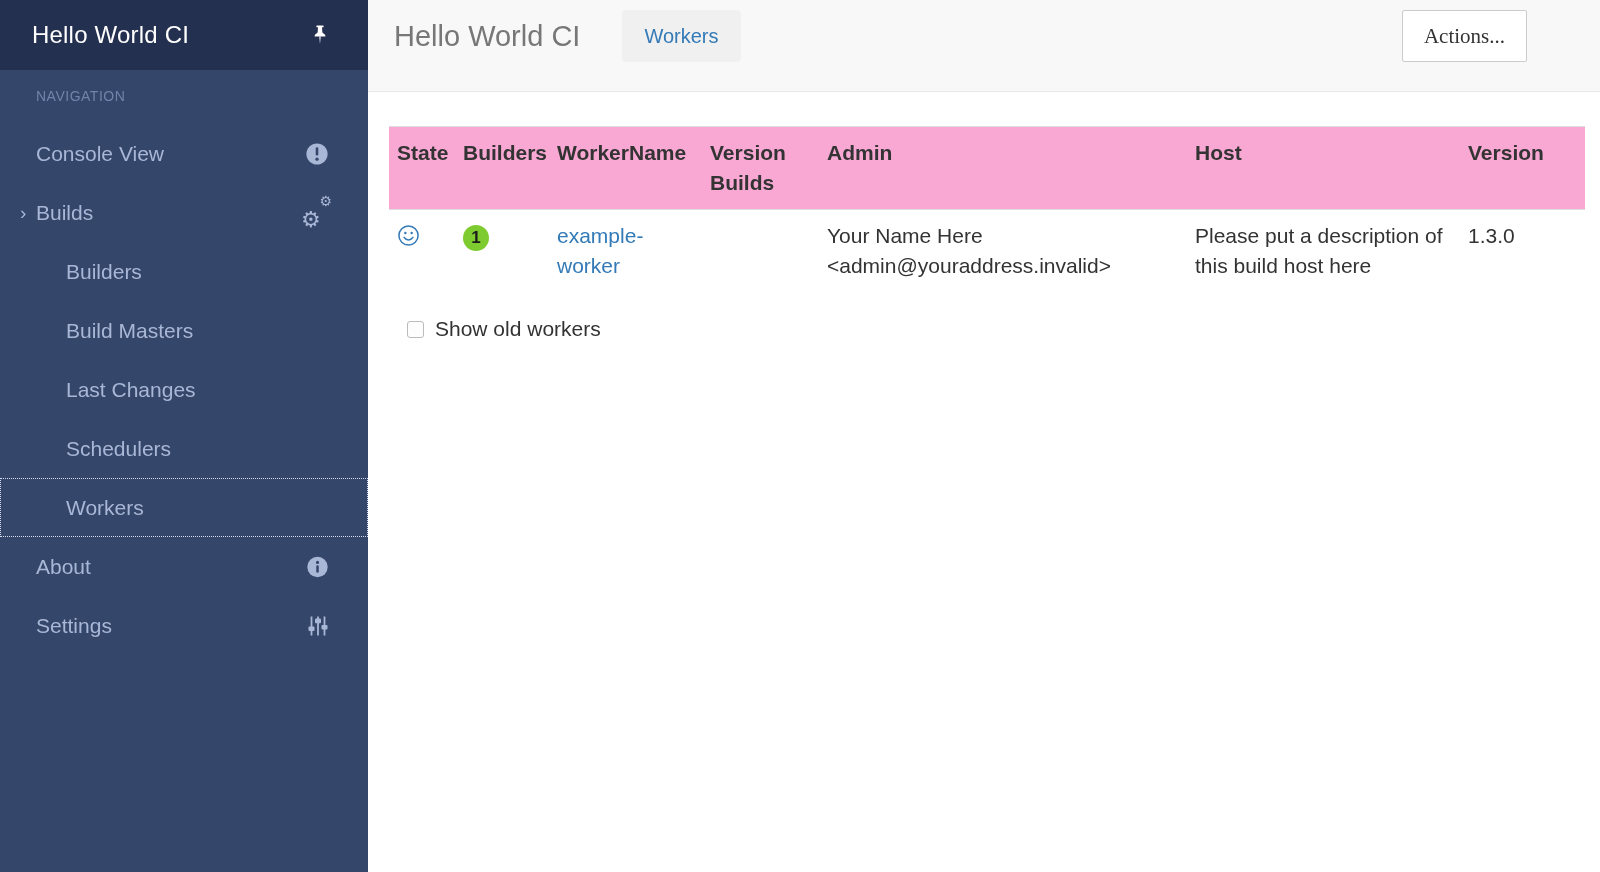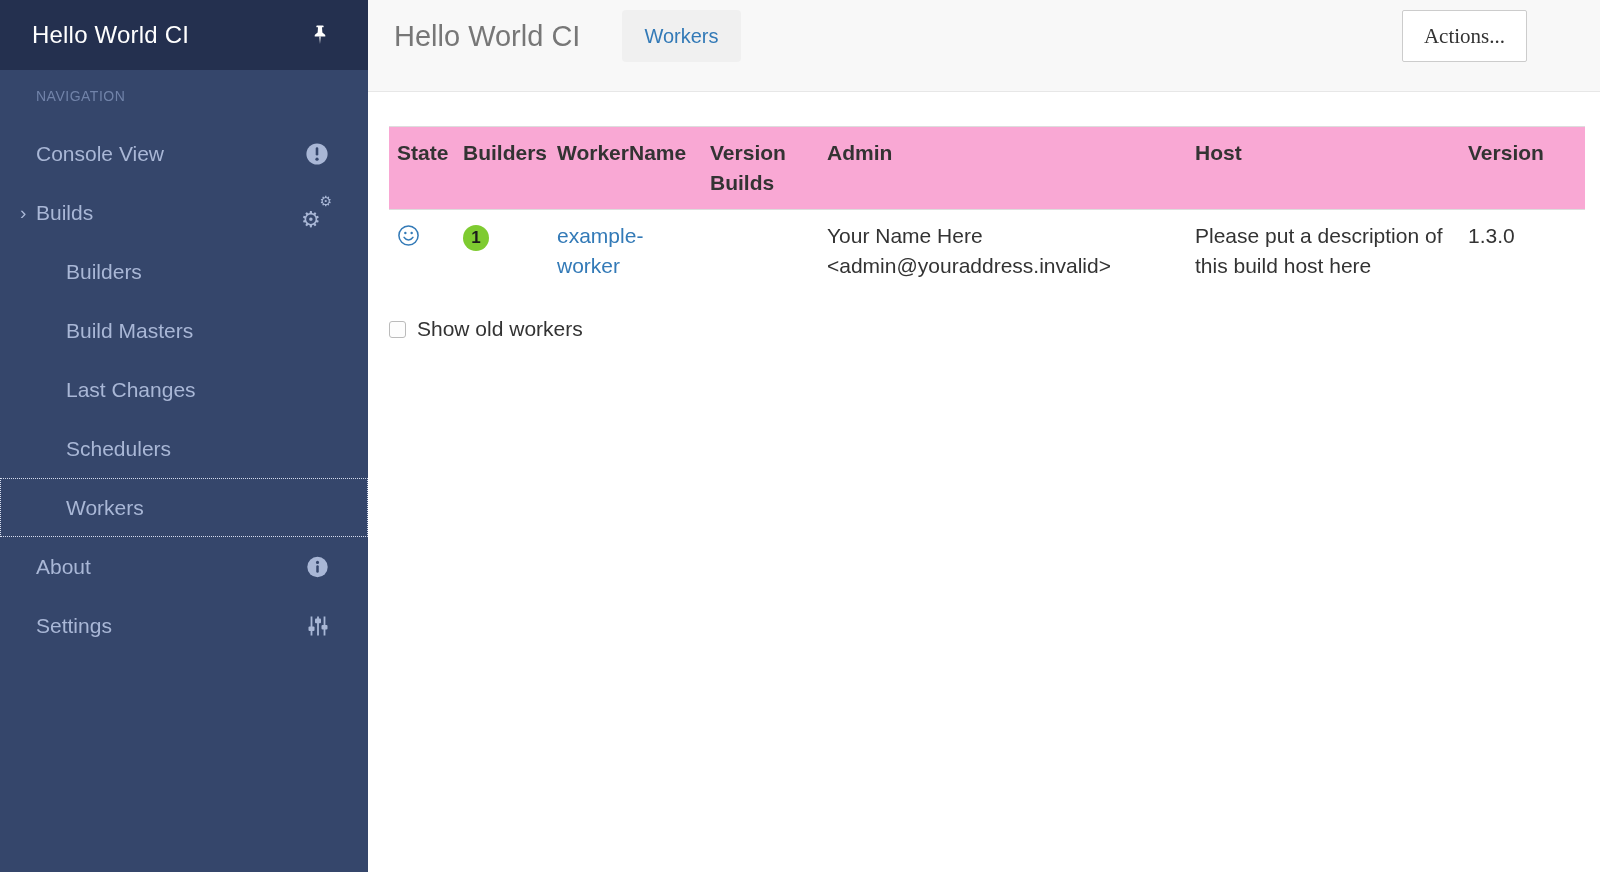--- a/index.html
+++ b/index.html
@@ -107,21 +107,21 @@
   .state-icon { display: inline-block; line-height: 0; margin-top: 3px; }
   .masters-badge {
     display: inline-flex; align-items: center; justify-content: center;
     width: 26px; height: 26px; border-radius: 50%;
     background: #7ecb30; color: #1b1b1b;
     font-size: 17px; font-weight: 600;
   }
 
   .show-old {
     display: flex; align-items: center;
-    margin: 25px 0 0 0;
+    margin: 25px 0 0 18px;
     font-size: 21px; color: #333;
     cursor: pointer; width: max-content;
   }
   .checkbox {
     display: inline-block;
     width: 17px; height: 17px;
     border: 1px solid #bbb; border-radius: 3px;
     background: #fdfdfd;
     margin-right: 11px;
   }

